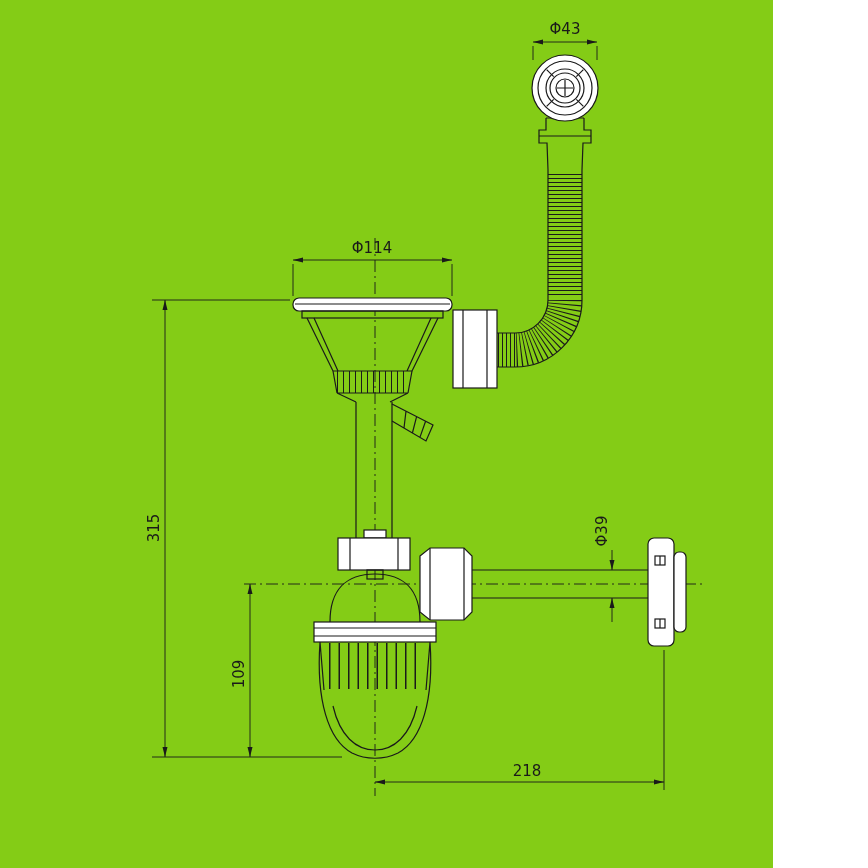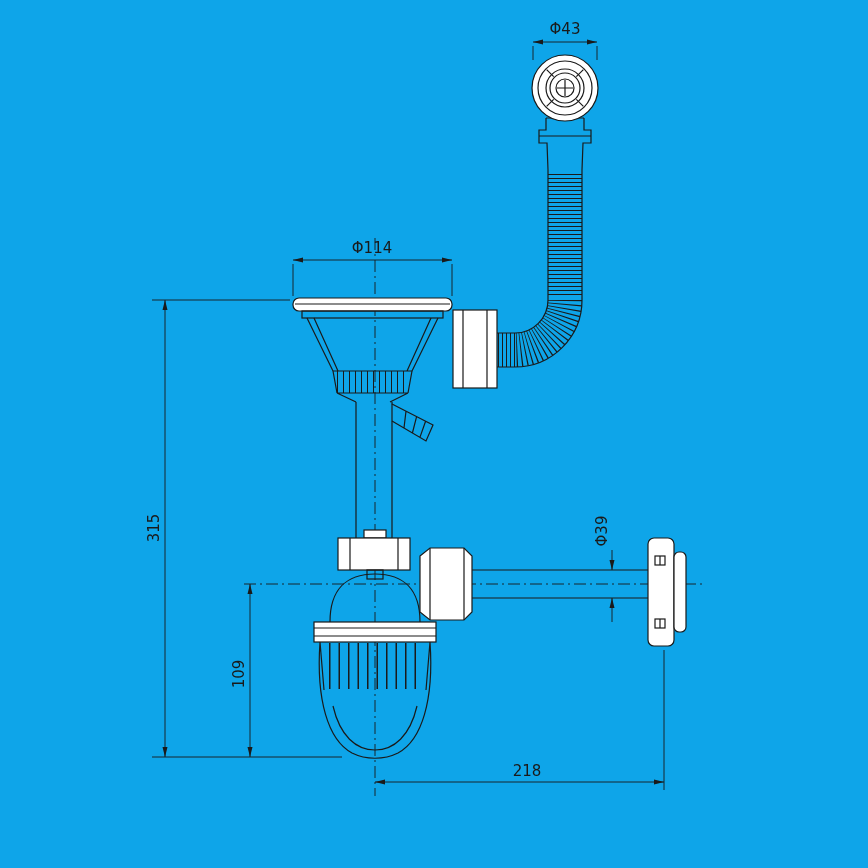--- a/index.html
+++ b/index.html
@@ -1,16 +1,16 @@
 <!DOCTYPE html>
 <html><head>
 <meta charset="utf-8">
 <style>
   html,body{margin:0;padding:0;background:#ffffff;}
-  .stage{position:relative;width:868px;height:868px;background:#0ea5e9;overflow:hidden;
+  .stage{position:relative;width:773px;height:868px;background:#84cc16;overflow:hidden;
          font-family:"DejaVu Sans", sans-serif;}
   svg{display:block;}
   .part{stroke:#1a1a1a;stroke-width:1.2;fill:none;stroke-linecap:butt;stroke-linejoin:miter;}
   .part-fill{stroke:#1a1a1a;stroke-width:1.2;fill:#ffffff;}
   .rib{stroke:#1a1a1a;fill:none;}
   .dim{stroke:#1a1a1a;stroke-width:0.9;fill:none;}
   .arrow{fill:#1a1a1a;stroke:none;}
   .cl{stroke:#1a1a1a;stroke-width:0.9;fill:none;stroke-dasharray:12 4 2 4;}
   text{fill:#1a1a1a;font-size:15px;font-family:"DejaVu Sans", sans-serif;}
 </style>

